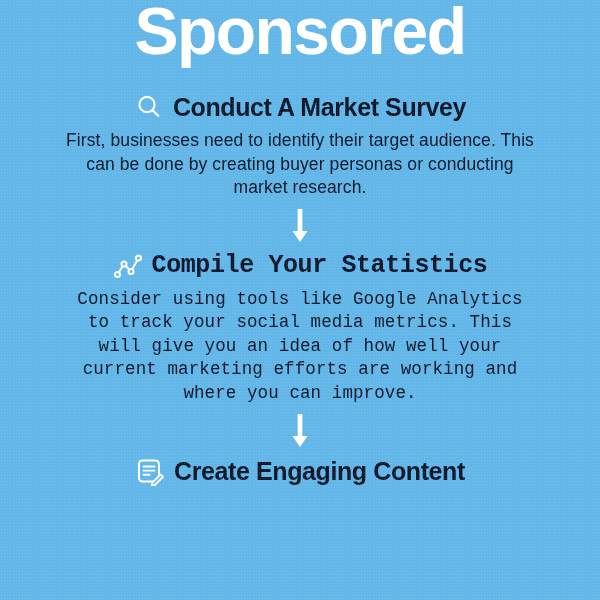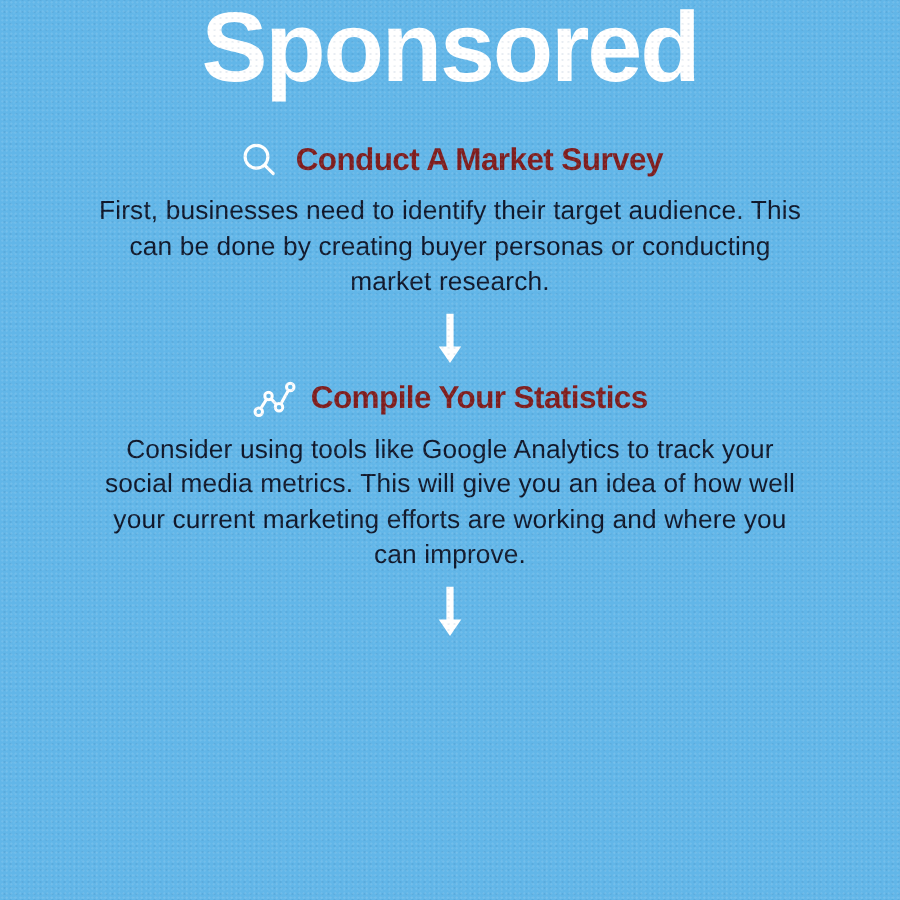--- a/index.html
+++ b/index.html
@@ -63,23 +63,23 @@
     gap: 9px;
     margin-bottom: 7px;
   }
   .step-icon {
     width: 30px;
     height: 30px;
     flex: 0 0 30px;
     display: block;
   }
   .step-title {
-    color: #7f1d1d;
+    color: #0f172a;
     font-weight: 700;
-    font-size: 21px;
+    font-size: 25px;
     line-height: 30px;
     letter-spacing: -0.4px;
     white-space: nowrap;
   }
 
   .step-body {
     color: #0f172a;
     font-weight: 400;
     font-size: 17.5px;
     line-height: 23.5px;
@@ -91,21 +91,21 @@
   
   .arrow-connector {
     display: flex;
     justify-content: center;
     margin: 9px 0 8px 0;
   }
   .arrow-connector svg { display: block; }
 
   
   #step-1 { margin-top: 24px; }
-  #step-2 { margin-top: 4px; }
+  #step-2 { margin-top: 4px; font-family: Liberation Mono, monospace; }
   #step-3 { margin-top: 0; }
 </style>
 </head>
 <body>
 
 <div id="page">
 
   <div class="title-block">
     <div class="title-line title-line-1">Sponsored</div>
   </div>
@@ -147,17 +147,29 @@
   </div>
 
   <div class="arrow-connector">
     <svg width="22" height="34" viewBox="0 0 22 34" aria-hidden="true">
       <rect x="8.6" y="0" width="4.8" height="23" fill="#ffffff"></rect>
       <polygon points="3.5,22 18.5,22 11,33" fill="#ffffff"></polygon>
     </svg>
   </div>
 
   <div class="step" id="step-3">
+    <div class="step-head">
+      <span class="step-icon">
+        <svg viewBox="0 0 30 30" width="30" height="30" aria-hidden="true">
+          <rect x="4" y="4.5" width="20" height="21" rx="3.4" ry="3.4" fill="none" stroke="#ffffff" stroke-width="2"></rect>
+          <line x1="8.5" y1="10.5" x2="19.5" y2="10.5" stroke="#ffffff" stroke-width="1.9" stroke-linecap="round"></line>
+          <line x1="8.5" y1="14.6" x2="19.5" y2="14.6" stroke="#ffffff" stroke-width="1.9" stroke-linecap="round"></line>
+          <line x1="8.5" y1="18.7" x2="14.5" y2="18.7" stroke="#ffffff" stroke-width="1.9" stroke-linecap="round"></line>
+          <path d="M17.4 26.6 L25.6 18.4 L28 20.8 L19.8 29 L16.9 29.5 Z" fill="#62b6e8" stroke="#ffffff" stroke-width="1.9" stroke-linejoin="round"></path>
+        </svg>
+      </span>
+      <span class="step-title">Create Engaging Content</span>
+    </div>
   </div>
 
 </div>
 
 <div id="noise-overlay"></div>
 
 </body></html>

